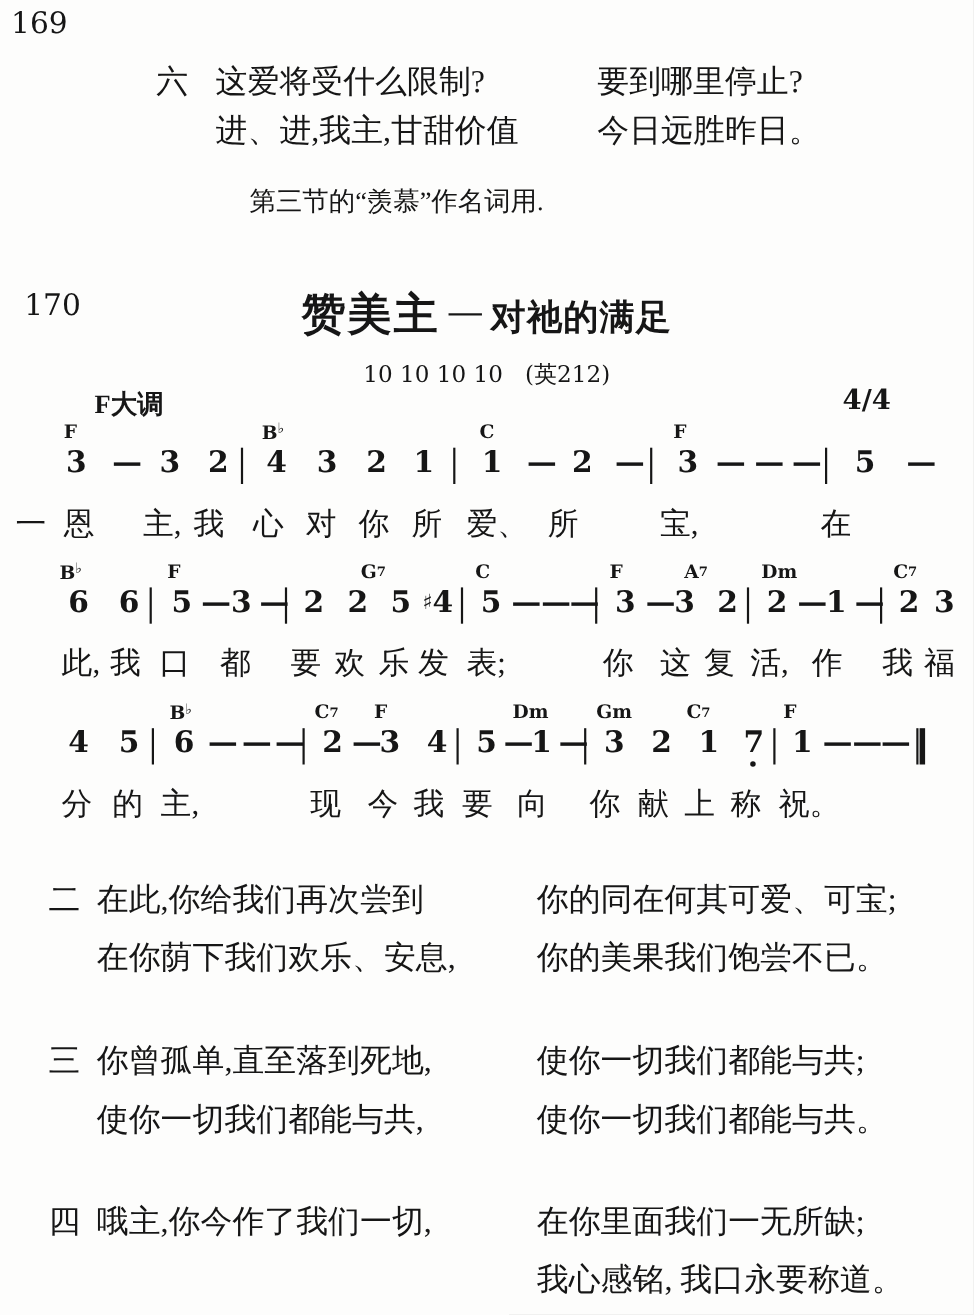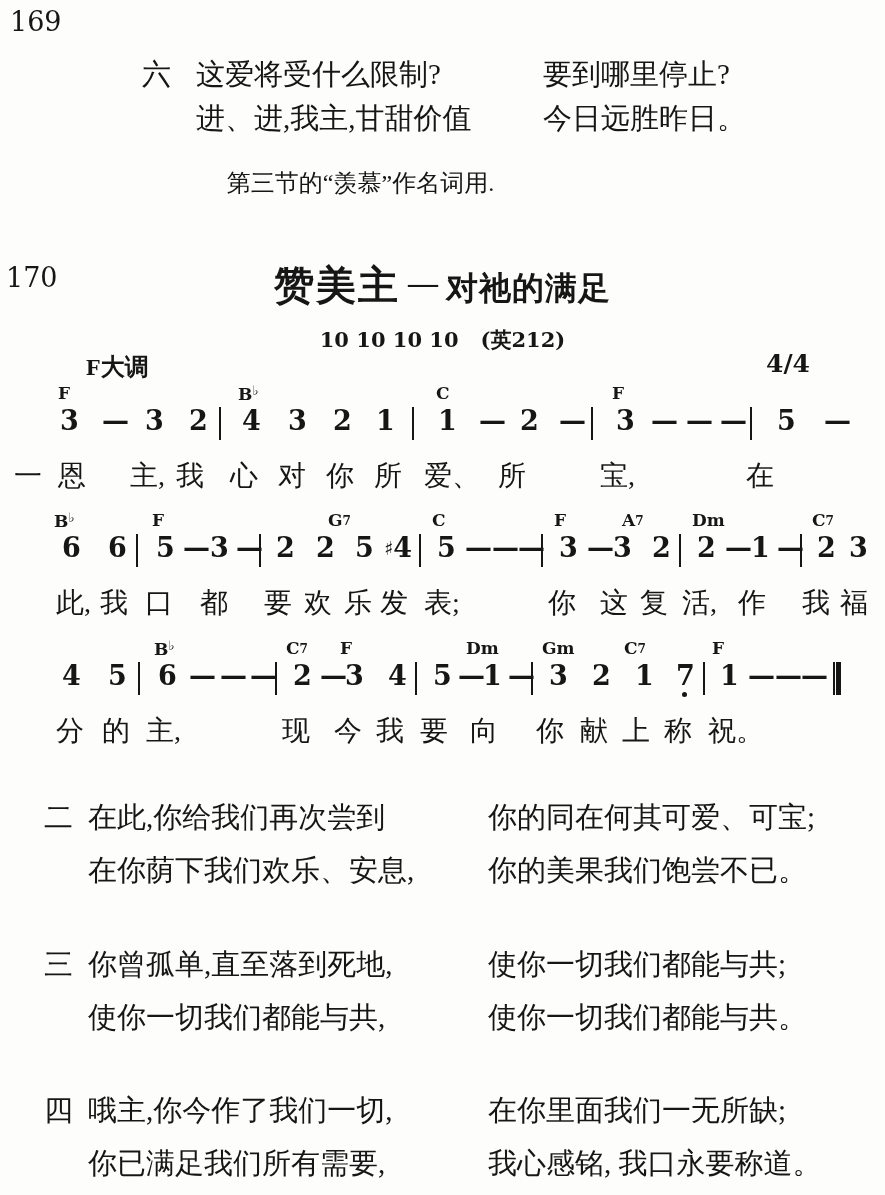--- a/index.html
+++ b/index.html
@@ -10,21 +10,21 @@
   }
   .abs{position:absolute;white-space:pre;}
   .hymn-num{font-family:"DejaVu Serif",serif;font-weight:normal;font-size:27px;}
   .vlabel{font-size:29px;}
   .vtext{font-size:29px;}
   .footnote{left:0;top:167px;width:721px;text-align:center;font-size:24px;white-space:pre;}
   .title-row{left:0;top:258px;width:885px;text-align:center;white-space:pre;}
   .t-main{font-size:40px;font-weight:bold;letter-spacing:2px;}
   .t-dash{font-size:30px;font-weight:bold;margin:0 8px;vertical-align:6px;}
   .t-sub{font-size:32px;font-weight:bold;letter-spacing:1px;}
-  .meter-row{left:0;top:326px;width:885px;text-align:center;font-size:21px;font-weight:bold;
+  .meter-row{left:0;top:326px;width:885px;text-align:center;font-size:21px;font-weight:normal;
     font-family:"DejaVu Serif",serif;white-space:pre;}
   .key-sig{left:86px;top:351px;font-size:24px;font-weight:bold;}
   .time-sig{left:766px;top:349px;font-size:25px;font-weight:bold;font-family:"DejaVu Serif",serif;}
   .music-line{position:absolute;left:0;width:885px;height:125px;}
   .chord{position:absolute;top:0;font-size:17px;font-weight:bold;font-family:"DejaVu Serif",serif;white-space:pre;}
   .chord sup{font-size:13px;vertical-align:5px;}
   .chord .c-small{font-size:12px;vertical-align:1px;}
   .note{position:absolute;top:22px;font-size:27px;font-weight:bold;font-family:"DejaVu Serif",serif;white-space:pre;}
   .note .sharp{font-size:19px;vertical-align:2px;}
   .bar{position:absolute;top:24px;width:2px;height:33px;background:#161616;}
@@ -40,21 +40,21 @@
   <div class="abs hymn-num" style="left:10px;top:6px">169</div>
 
   <div class="abs vlabel" style="left:142px;top:55px">六</div>
   <div class="abs vtext" style="left:196px;top:55px">这爱将受什么限制?</div>
   <div class="abs vtext" style="left:543px;top:55px">要到哪里停止?</div>
   <div class="abs vtext" style="left:196px;top:99px">进、进,我主,甘甜价值</div>
   <div class="abs vtext" style="left:543px;top:99px">今日远胜昨日。</div>
 
   <div class="abs footnote">第三节的“羡慕”作名词用.</div>
 
-  <div class="abs hymn-num" style="left:6px;top:262px">170</div>
+  <div class="abs hymn-num" style="left:22px;top:262px">170</div>
 
   <div class="abs title-row"><span class="t-main">赞美主</span><span class="t-dash">—</span><span class="t-sub">对祂的满足</span></div>
 
   <div class="abs meter-row"><span>10 10 10 10</span>   <span>(英212)</span></div>
 
   <div class="abs key-sig">F大调</div>
   <div class="abs time-sig">4/4</div>
 
   <div class="music-line" style="top:383px">
       <span class="chord" style="left: 58px;">F</span>
@@ -211,16 +211,15 @@
 
   <div class="abs vlabel" style="left:44px;top:945px">三</div>
   <div class="abs vtext" style="left:88px;top:945px">你曾孤单,直至落到死地,</div>
   <div class="abs vtext" style="left:488px;top:945px">使你一切我们都能与共;</div>
   <div class="abs vtext" style="left:88px;top:998px">使你一切我们都能与共,</div>
   <div class="abs vtext" style="left:488px;top:998px">使你一切我们都能与共。</div>
 
   <div class="abs vlabel" style="left:44px;top:1091px">四</div>
   <div class="abs vtext" style="left:88px;top:1091px">哦主,你今作了我们一切,</div>
   <div class="abs vtext" style="left:488px;top:1091px">在你里面我们一无所缺;</div>
-  <div class="abs vtext" style="left:88px;top:1144px">你已满足我们所有需要,</div>
   <div class="abs vtext" style="left:488px;top:1144px">我心感铭, 我口永要称道。</div>
 
 </div>
 
 </body></html>

